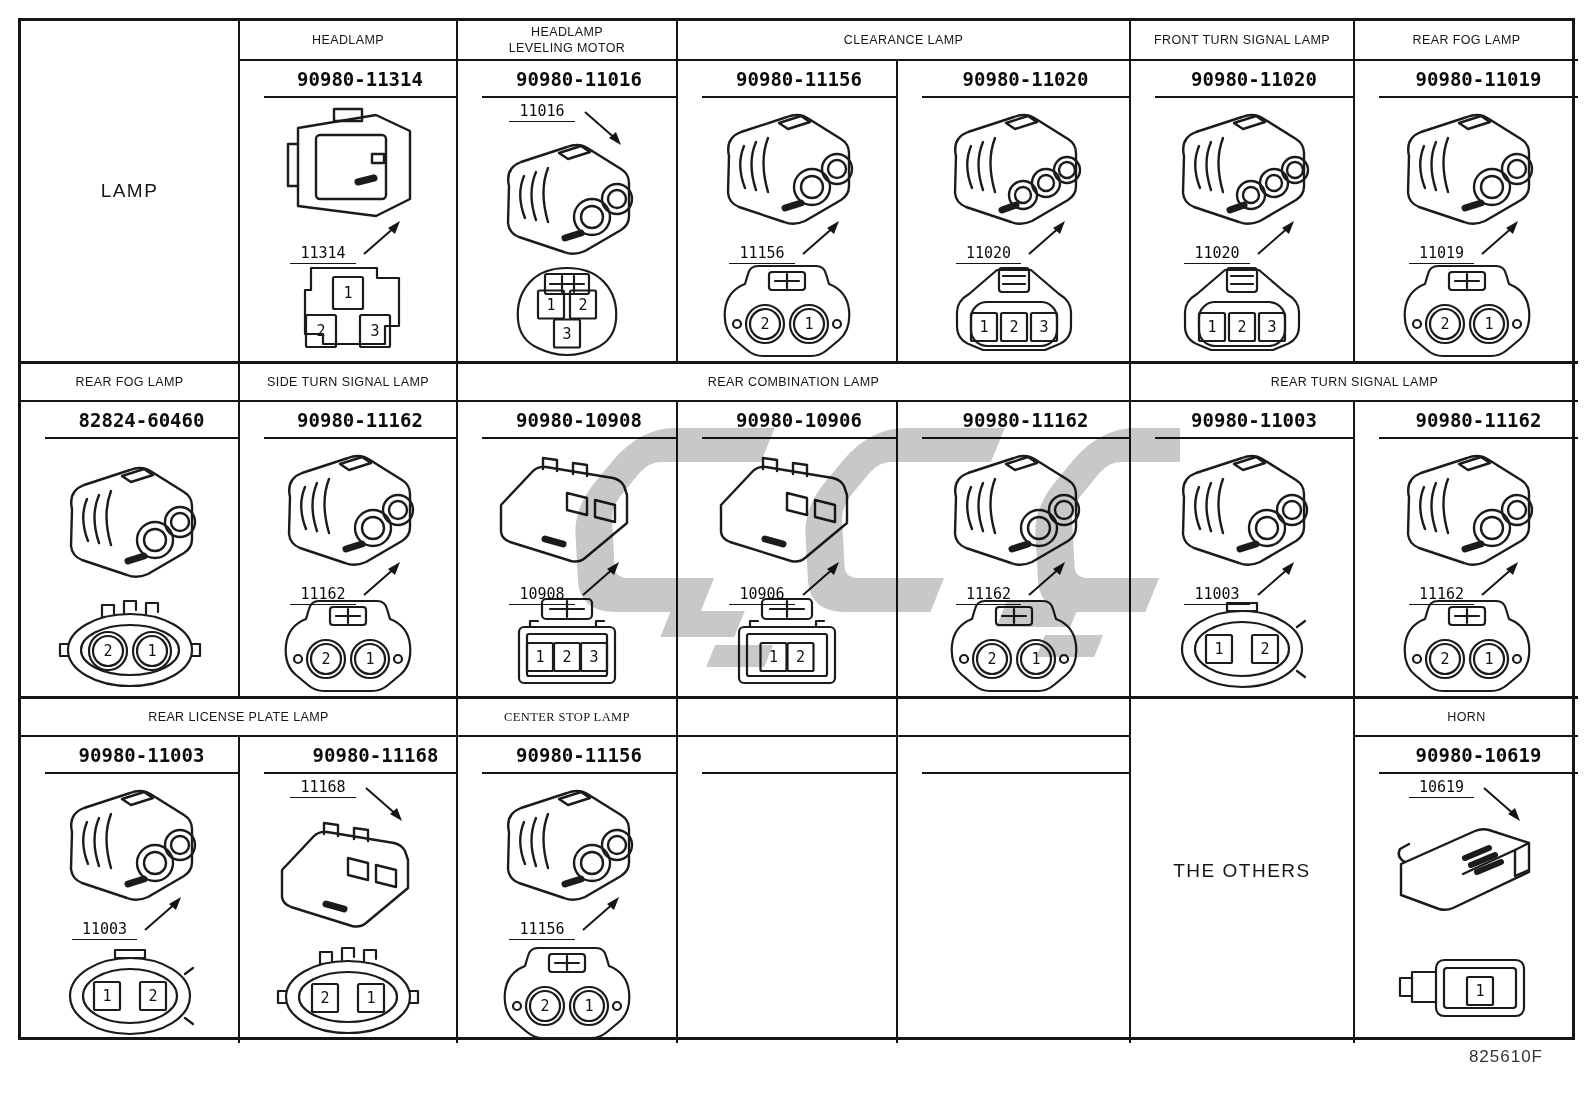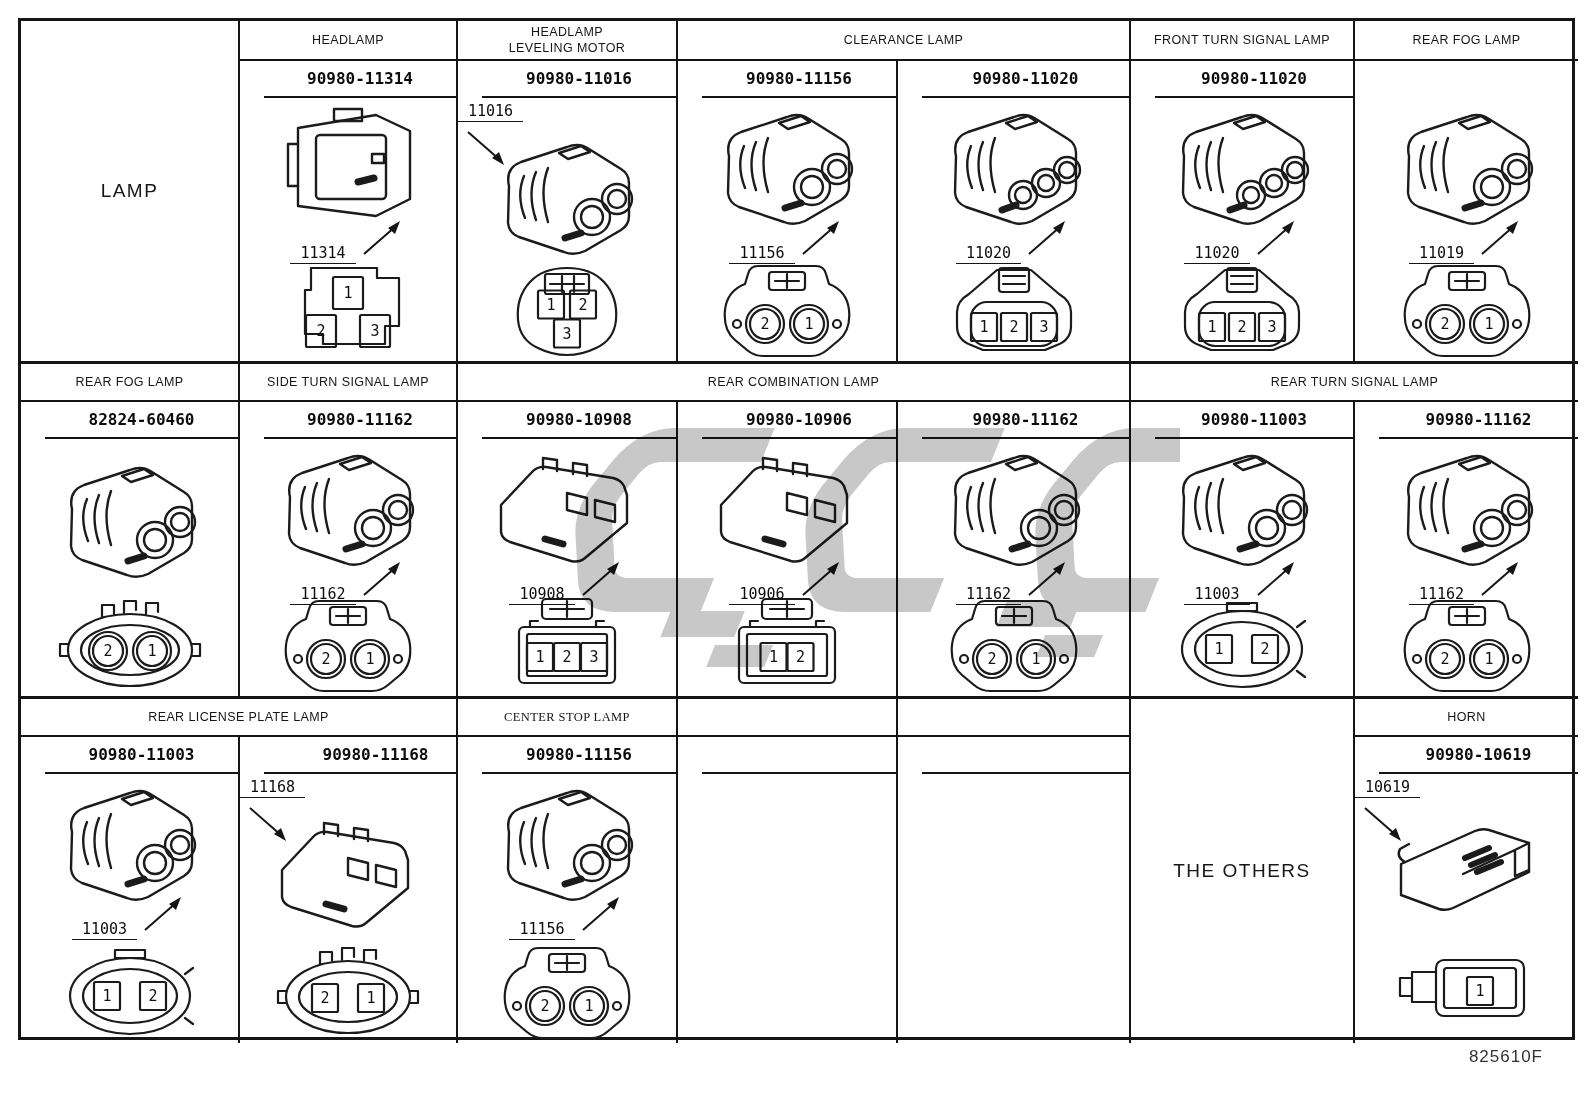--- a/index.html
+++ b/index.html
@@ -7,31 +7,31 @@
           font-family:"Liberation Sans",sans-serif;color:#111;overflow:hidden;}
   .grid{position:absolute;left:18px;top:18px;width:1557px;height:1022px;
         display:grid;border:3px solid #151515;box-sizing:border-box;background:#fff;}
   .cell{border-right:2px solid #151515;border-bottom:2px solid #151515;box-sizing:border-box;
         position:relative;display:flex;align-items:center;justify-content:center;overflow:hidden;}
   .cell.last-col{border-right:none;}
   .cell.last-row{border-bottom:none;}
   .cell.section-end{border-bottom:3px solid #151515;}
   .header{font-size:12.5px;letter-spacing:.4px;text-align:center;white-space:pre-line;
           line-height:1.3;padding:2px;color:#161616;}
-  .part{font-family:"DejaVu Sans Mono",monospace;font-weight:bold;font-size:16px;color:#0c0c0c;margin-left:24px;}
+  .part{font-family:"DejaVu Sans Mono",monospace;font-weight:bold;font-size:19px;color:#0c0c0c;margin-left:24px;}
   .side-label,.others-label{font-size:19px;letter-spacing:1.5px;color:#161616;}
   .cell.content{display:block;}
   .conn{position:absolute;top:4px;left:50%;transform:translateX(-50%);}
   .conn.lower{top:34px;}
   .conn.center{top:16px;}
   .face{position:absolute;bottom:3px;left:50%;transform:translateX(-50%);}
   .callout{position:absolute;left:0;right:0;display:flex;justify-content:center;
            align-items:flex-start;pointer-events:none;z-index:3;}
   .callout.pos-below{top:146px;}
-  .callout.pos-above{top:4px;flex-direction:column;}
+  .callout.pos-above{top:4px;}
   .callout-num{font-family:"DejaVu Sans Mono",monospace;font-size:15px;color:#0c0c0c;
                border-bottom:1.6px solid #151515;padding:0 10px 1px;}
   .arrow-up{margin:-26px 0 0 4px;}
   .arrow-down{margin:8px 0 0 4px;}
   .watermark{position:absolute;left:420px;top:415px;mix-blend-mode:multiply;opacity:.75;
              pointer-events:none;z-index:4;}
   .footer-code{position:absolute;right:49px;top:1047px;font-size:17px;letter-spacing:1px;
                color:#333;font-family:"Liberation Sans",sans-serif;}
 </style>
 </head>
@@ -46,20 +46,21 @@
       <div class="cell header" style="grid-area: 1 / 3;">HEADLAMP
 LEVELING MOTOR</div>
       <div class="cell header" style="grid-area: 1 / 4 / auto / span 2;">CLEARANCE LAMP</div>
       <div class="cell header" style="grid-area: 1 / 6;">FRONT TURN SIGNAL LAMP</div>
       <div class="cell header last-col" style="grid-area: 1 / 7;">REAR FOG LAMP</div>
       <div class="cell part" style="grid-area: 2 / 2;">90980-11314</div>
       <div class="cell part" style="grid-area: 2 / 3;">90980-11016</div>
       <div class="cell part" style="grid-area: 2 / 4;">90980-11156</div>
       <div class="cell part" style="grid-area: 2 / 5;">90980-11020</div>
       <div class="cell part" style="grid-area: 2 / 6;">90980-11020</div>
+      <div class="cell part last-col" style="grid-area: 2 / 7;">90980-11019</div>
       <div class="cell content section-end" style="grid-area: 3 / 2;">
         <svg class="conn" viewBox="0 0 176 140" width="176" height="140">
           <g stroke="#1b1b1b" stroke-width="2.4" fill="none" stroke-linejoin="round" stroke-linecap="round">
             <path d="M38,26 L116,13 L150,29 L150,97 L116,114 L38,104 Z"></path>
             <path d="M74,7 h28 v12 h-28 z"></path>
             <path d="M28,42 h10 M28,42 v42 h10"></path>
             <rect x="56" y="33" width="70" height="64" rx="4"></rect>
             <path d="M112,52 h12 v9 h-12 z"></path>
             <path d="M98,80 l16,-4" stroke-width="7"></path>
           </g>

